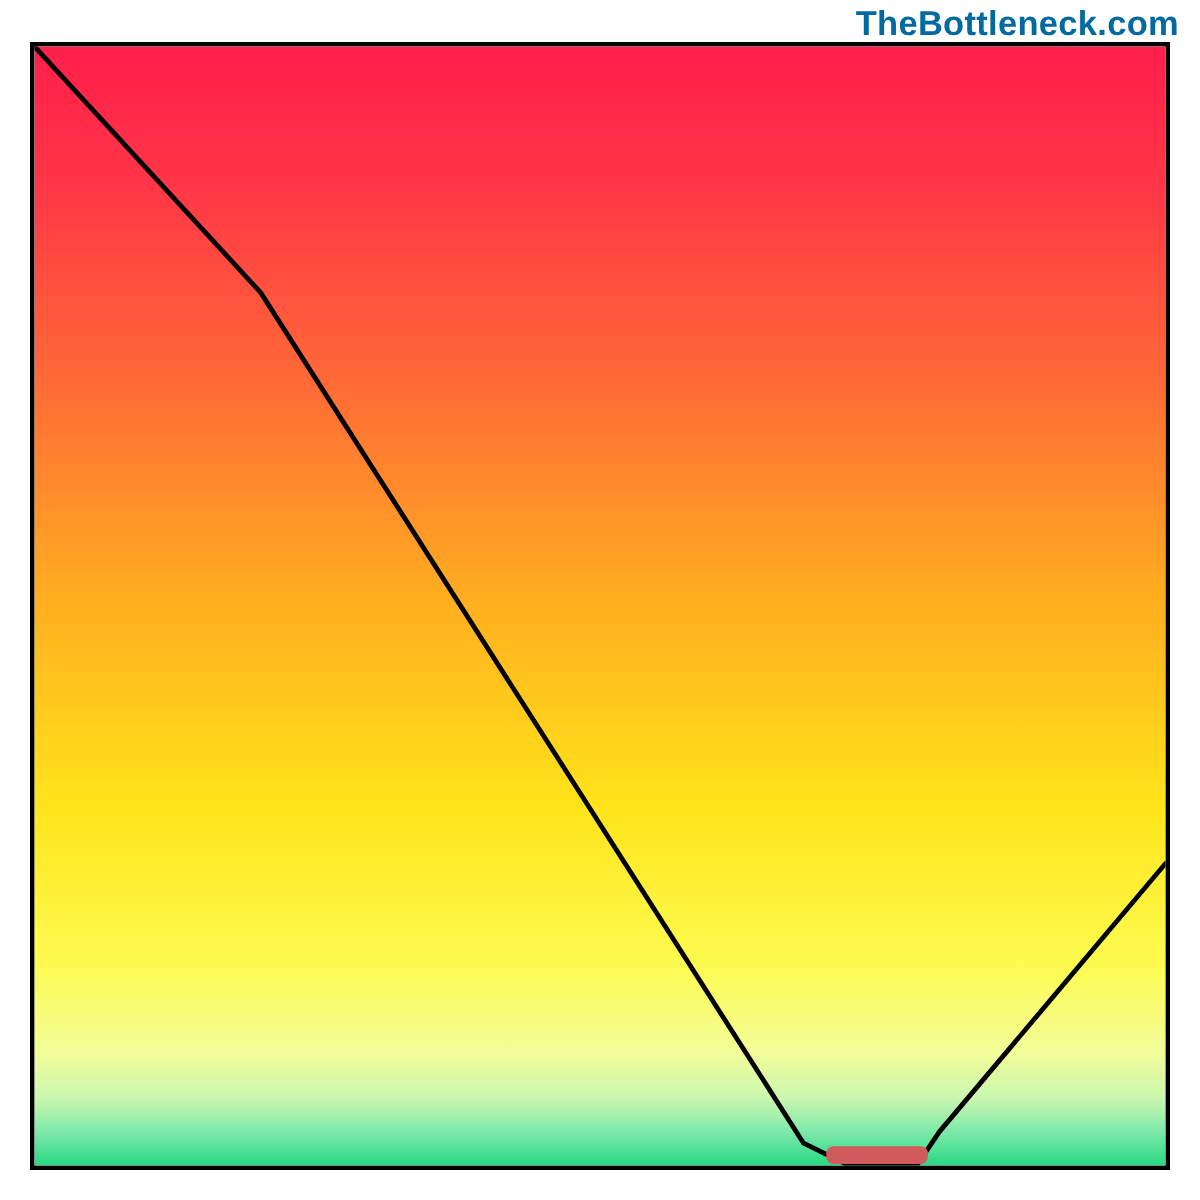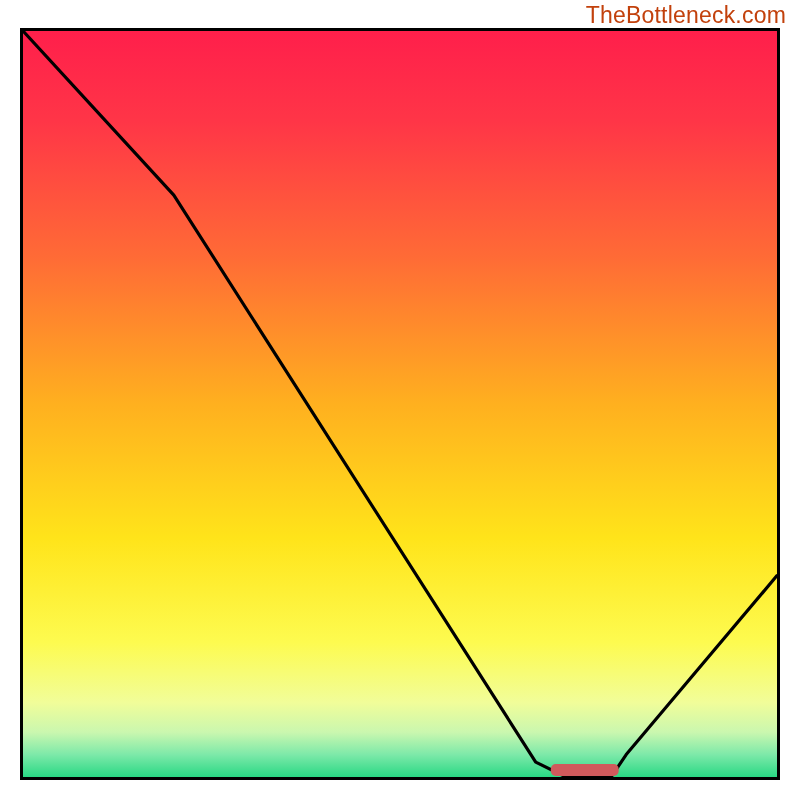--- a/index.html
+++ b/index.html
@@ -12,23 +12,23 @@
   }
   .container {
     position: relative;
     width: 800px;
     height: 800px;
   }
   .watermark {
     position: absolute;
     top: 2px;
     right: 14px;
-    color: #c2410c;
+    color: #0369a1;
     font-size: 23px;
-    font-weight: 400;
+    font-weight: 700;
     letter-spacing: 0.2px;
   }
   .plot-frame {
     position: absolute;
     left: 20px;
     top: 28px;
     width: 760px;
     height: 752px;
     border: 3.5px solid #000;
     box-sizing: border-box;

